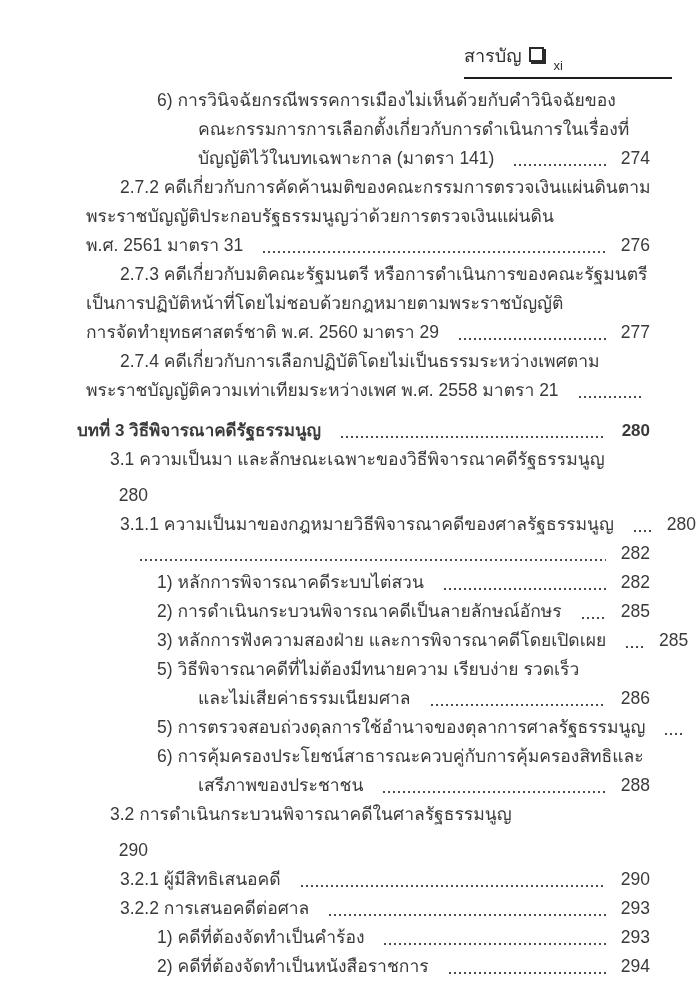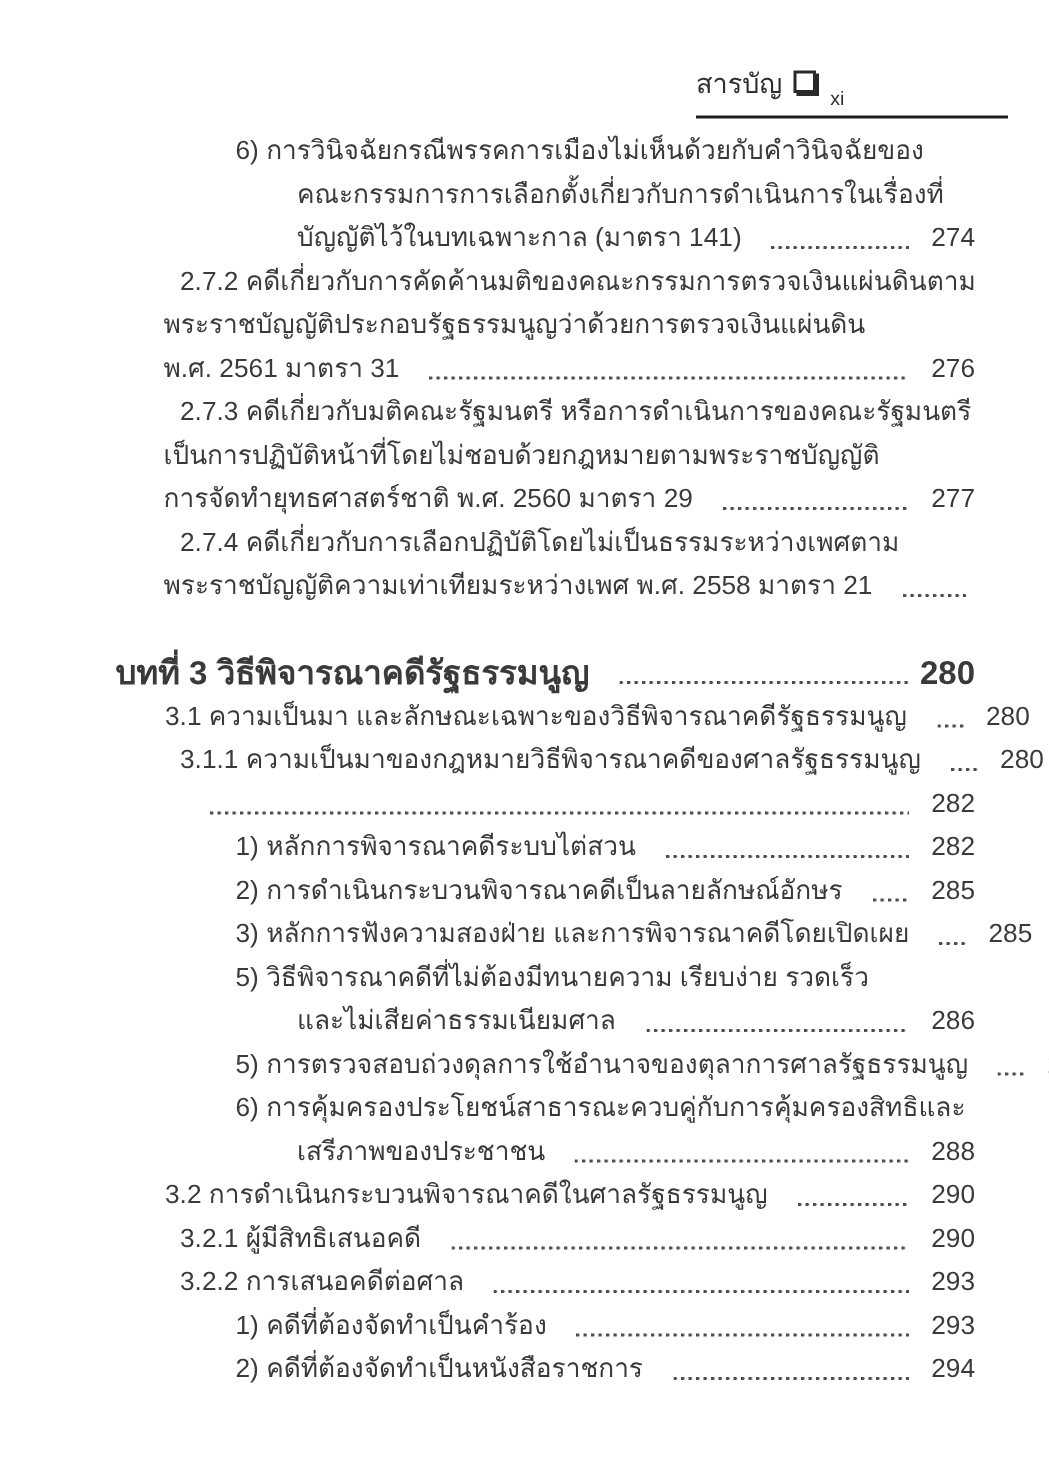--- a/index.html
+++ b/index.html
@@ -22,29 +22,29 @@
     display:inline-block;width:11px;height:11px;
     border:2px solid #2a2a2a;box-shadow:2px 2px 0 0 #2a2a2a;
     margin-right:3px;transform:translateY(-1px);
   }
   .header-pagelabel{font-size:13px;transform:translateY(2px);margin-top:16px;}
   .header-rule{margin-top:6px;border-bottom:2px solid #1c1c1c;height:0;}
 
   
   .toc{position:absolute;top:86px;left:0;width:650px;font-size:17.5px;line-height:29px;}
   .entry{margin:0;}
-  .entry.chapter{margin-top:29px;font-weight:bold;font-size:22px;}
+  .entry.chapter{margin-top:11px;font-weight:bold;font-size:17px;}
   .line{display:flex;align-items:baseline;}
   .txt{white-space:nowrap;}
   .i0{padding-left:77px;}
-  .i1{padding-left:110px;}
+  .i1{padding-left:110px;flex-direction:column;}
   .i2{padding-left:120px;}
   .i3{padding-left:157px;}
   .i4{padding-left:182px;margin-left:16px;}
-  .i5{padding-left:109px;}
+  .i5{padding-left:86px;}
   .dots{
     flex:1;align-self:flex-end;height:2px;
     margin:0 6px 7px 20px;
     background-image:radial-gradient(circle at 1px 1px,#4c4c4c 1.1px,transparent 1.5px);
     background-size:5px 2px;background-repeat:repeat-x;background-position:left bottom;
     min-width:18px;
   }
   .pg{min-width:38px;text-align:right;white-space:nowrap;}
 </style>
 </head>

